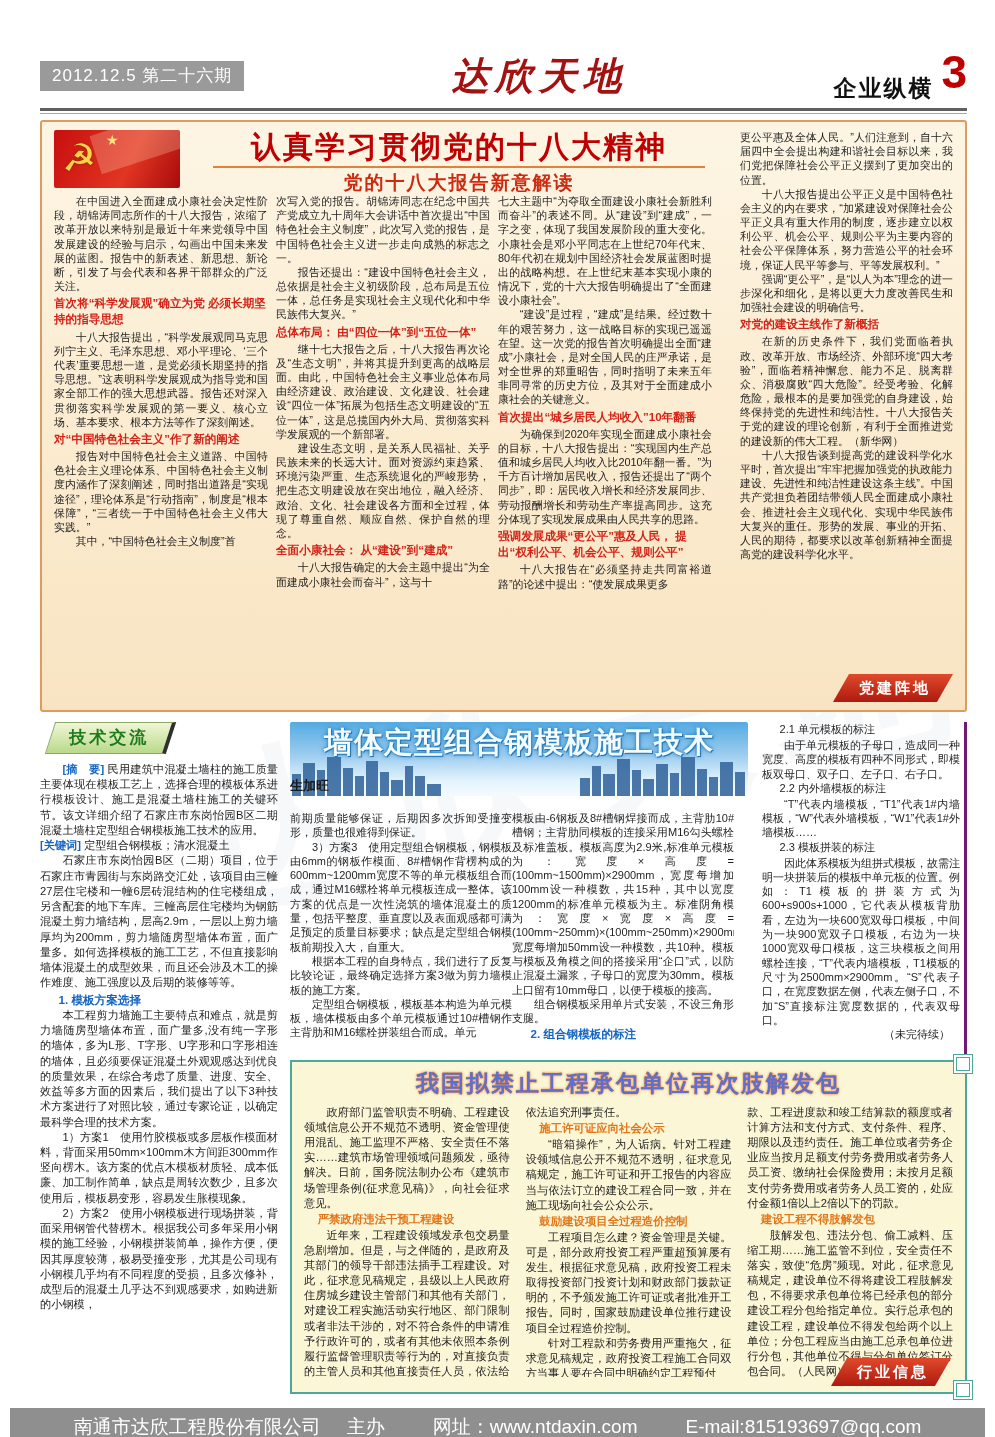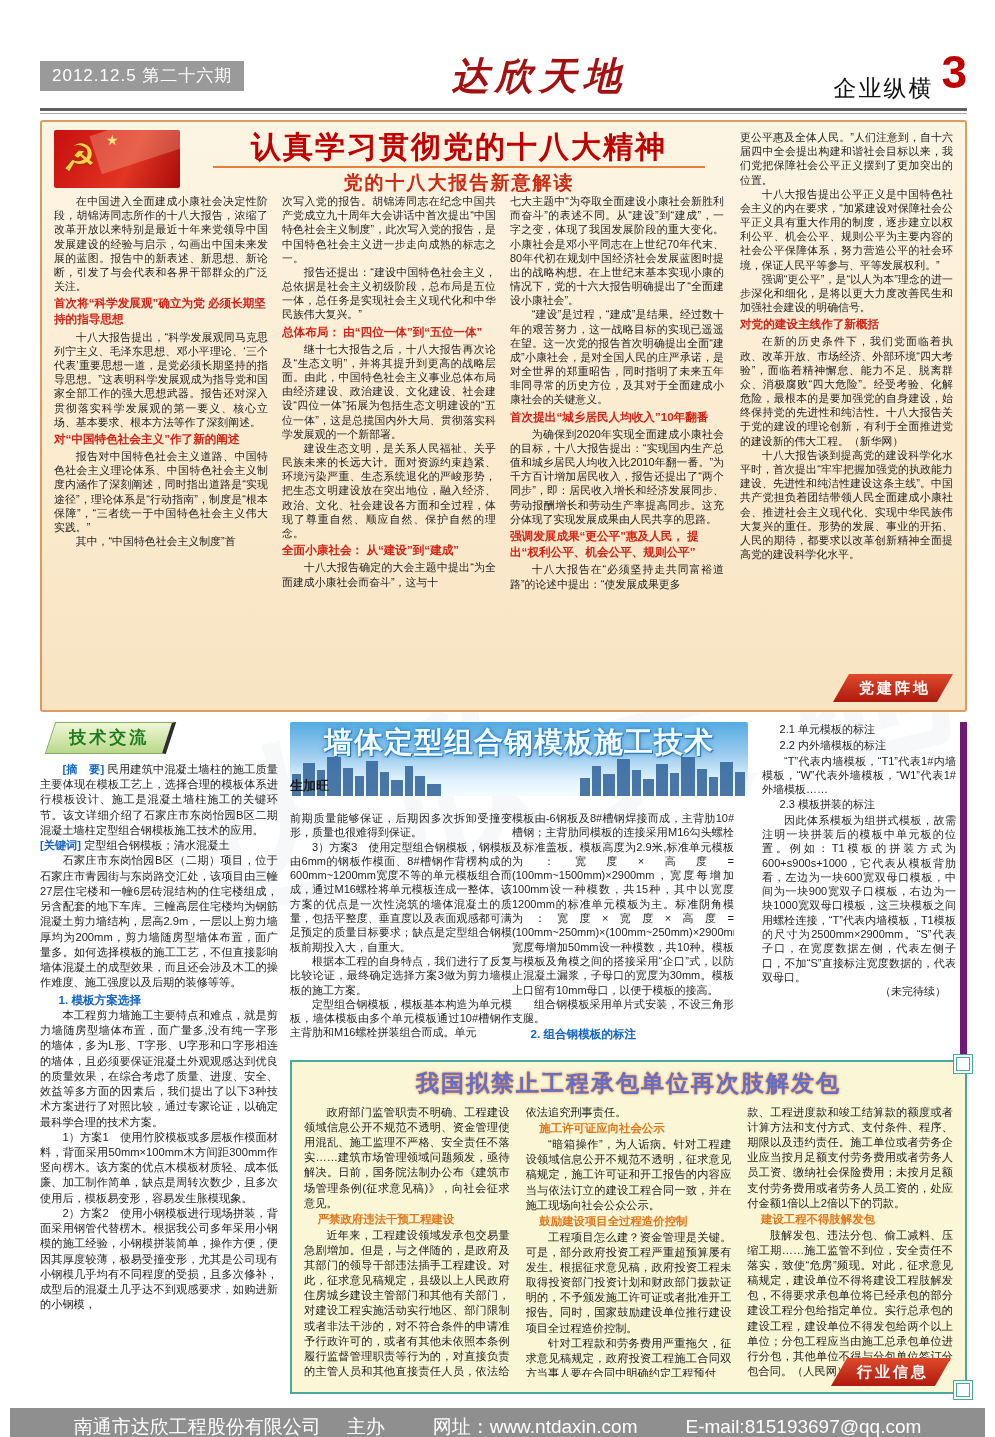--- a/index.html
+++ b/index.html
@@ -15,21 +15,21 @@
   }
 
   
   .masthead{ display:flex; align-items:center; height:52px; position:relative; z-index:2; }
   .date-box{ background:#9a9a9a; color:#fff; font-size:17px; padding:3px 12px 4px; letter-spacing:1px; }
   .paper-title{
     flex:1; text-align:center; font-family:"DejaVu Serif","Liberation Serif",serif;
     font-style:italic; font-weight:bold; font-size:38px; color:#a31111; letter-spacing:6px;
   }
   .mast-right{ display:flex; align-items:flex-start; gap:8px; }
-  .section-label{ font-size:23px; font-weight:normal; color:#111; letter-spacing:2px; margin-top:24px; }
+  .section-label{ font-size:23px; font-weight:bold; color:#111; letter-spacing:2px; margin-top:24px; }
   .page-num{ font-size:46px; font-weight:bold; color:#c00000; line-height:1; }
   .mast-rule{ margin-top:6px; height:6px; border-top:3px solid #606060; border-bottom:1px solid #a8a8a8; }
 
   
   .main-box{
     margin-top:6px; height:592px; border:2px solid #dd9b5e; border-radius:3px;
     background:linear-gradient(180deg,#fdf5e4 0%,#fbebcf 55%,#f8e4c2 100%);
     padding:8px 12px; display:flex; gap:14px; position:relative;
   }
   .main-left{ width:672px; min-width:672px; display:flex; flex-direction:column; }
@@ -39,21 +39,21 @@
     background:linear-gradient(115deg,#c80f0f 0%,#e23522 60%,#a80b0b 100%); border-radius:2px;
   }
   .flag::after{ content:""; position:absolute; left:38px; top:-18px; width:150px; height:40px;
     background:rgba(255,230,200,0.25); transform:rotate(-18deg); }
   .emblem{ position:absolute; left:8px; top:6px; font-size:38px; color:#ffd24a; text-shadow:0 0 3px #803000; }
   .flag .star{ position:absolute; left:52px; top:2px; font-size:14px; color:#ffe06a; }
   .title-wrap{ flex:1; text-align:center; }
   .main-title{ font-size:30px; font-weight:bold; color:#c00000; letter-spacing:2px; line-height:1.1; }
   .title-sep{ width:92%; margin:3px auto 2px; border-top:2px solid #e2813c; }
   .main-subtitle{ font-size:19px; font-weight:bold; color:#cc2b12; letter-spacing:2px; }
-  .cols3{ display:flex; gap:14px; flex:1; overflow:hidden; }
+  .cols3{ display:flex; gap:8px; flex:1; overflow:hidden; }
   .mcol{ width:214px; min-width:214px; overflow:hidden; text-align:justify; }
   .main-right{ flex:1; overflow:hidden; text-align:justify; position:relative; padding-bottom:2px; }
   .main-box p.body{ font-size:10.9px; line-height:1.3; color:#1e1e1e; text-indent:2em; }
   .main-box p.noind{ text-indent:0; }
   .main-box p.hred{
     font-size:11.6px; font-weight:bold; color:#d42418; text-align:left; line-height:1.4;
     margin:2px 0; text-indent:0;
   }
   .ribbon{
     position:absolute; background:linear-gradient(180deg,#e04a2c,#ae1a0e); color:#fff; font-weight:bold;
@@ -89,21 +89,21 @@
     color:#f2fbff; letter-spacing:1px;
     text-shadow:0 0 2px #2a7fc0,0 0 5px #2a7fc0,1px 1px 0 #1d6ca8,-1px -1px 0 #6ec1f0;
   }
   .banner-author{ position:absolute; bottom:1px; width:100%; text-align:left; font-size:13px; font-weight:bold; color:#1a1a1a; }
   .sky{ position:absolute; bottom:0; opacity:.9; }
   .sky.l{ left:0; } .sky.r{ right:0; }
   .mid-cols{ display:flex; height:252px; overflow:hidden; }
   .mid-col{ width:222px; min-width:222px; overflow:hidden; text-align:justify; }
   .mid-col p.body, .rcol p.body{ font-size:11px; line-height:1.3; color:#1e1e1e; text-indent:2em; }
   .mid-col p.noind, .rcol p.noind{ text-indent:0; }
-  .rcol{ flex:1; overflow:hidden; text-align:justify; border-right:7px solid #701a75; padding-right:4px; }
+  .rcol{ flex:1; overflow:hidden; text-align:justify; border-right:3px solid #701a75; padding-right:4px; }
   .subnum{ text-indent:1.6em; font-size:11px; line-height:1.45; color:#1e1e1e; }
   .tbc{ text-align:right; font-size:11px; padding-right:10px; line-height:1.6; }
 
   
   .notice-box{
     margin-top:4px; flex:1; border:2px solid #4aa99b; background:#fbf6d6; position:relative;
     padding:6px 12px 8px;
   }
   .corner{ position:absolute; width:20px; height:20px; background:#fff; border:4px double #4aa99b; }
   .corner.tr{ top:-8px; right:-8px; }
@@ -260,20 +260,21 @@
             </div>
             <div class="mid-col">
               <p class="body noind">模板由-6钢板及8#槽钢焊接而成，主背肋10#槽钢；主背肋同模板的连接采用M16勾头螺栓及标准盖板。模板高度为2.9米,标准单元模板为：宽度×高度=(100mm~1500mm)×2900mm，宽度每增加100mm设一种模数，共15种，其中以宽度1200mm的标准单元模板为主。标准阴角模为：宽度×宽度×高度=(100mm~250mm)×(100mm~250mm)×2900mm，宽度每增加50mm设一种模数，共10种。模板与模板及角模之间的搭接采用“企口”式，以防止混凝土漏浆，子母口的宽度为30mm。模板上口留有10mm母口，以便于模板的接高。</p>
               <p class="body">组合钢模板采用单片式安装，不设三角形支腿。</p>
               <p class="hblue">2. 组合钢模板的标注</p>
             </div>
           </div>
         </div>
         <div class="rcol">
           <p class="subnum">2.1 单元模板的标注</p>
+          <p class="body">由于单元模板的子母口，造成同一种宽度、高度的模板有四种不同形式，即模板双母口、双子口、左子口、右子口。</p>
           <p class="subnum">2.2 内外墙模板的标注</p>
           <p class="body">“T”代表内墙模板，“T1”代表1#内墙模板，“W”代表外墙模板，“W1”代表1#外墙模板……</p>
           <p class="subnum">2.3 模板拼装的标注</p>
           <p class="body">因此体系模板为组拼式模板，故需注明一块拼装后的模板中单元板的位置。例如：T1模板的拼装方式为600+s900s+1000，它代表从模板背肋看，左边为一块600宽双母口模板，中间为一块900宽双子口模板，右边为一块1000宽双母口模板，这三块模板之间用螺栓连接，“T”代表内墙模板，T1模板的尺寸为2500mm×2900mm。“S”代表子口，在宽度数据左侧，代表左侧子口，不加“S”直接标注宽度数据的，代表双母口。</p>
           <p class="body tbc">（未完待续）</p>
         </div>
       </div>
 
       <div class="notice-box">
         <div class="corner tr"></div>

